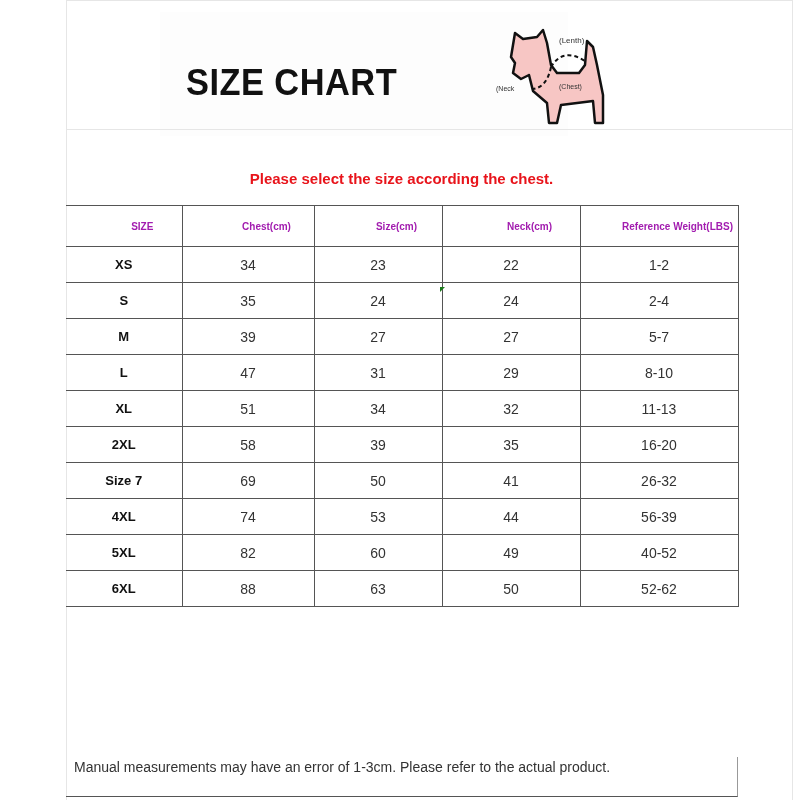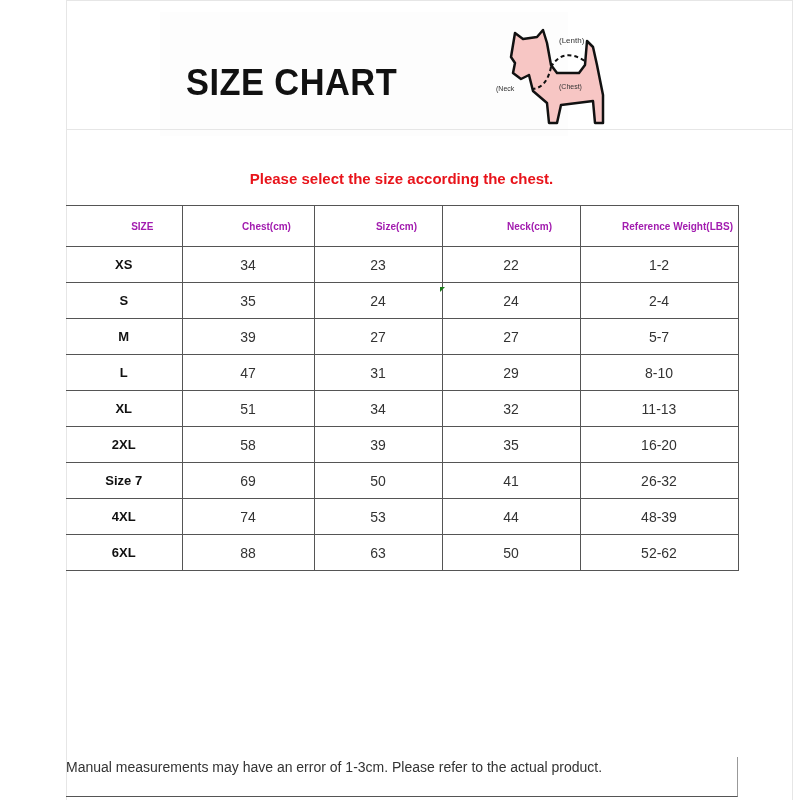--- a/index.html
+++ b/index.html
@@ -8,21 +8,21 @@
   .header-line { position:absolute; left:66px; top:129px; width:727px; height:1px; background:#e6e6e6; }
   .header-inner { position:absolute; left:160px; top:12px; width:408px; height:124px; background:#fdfdfd; }
   .title { position:absolute; left:186px; top:62px; font-size:37px; font-weight:bold; color:#111; letter-spacing:0.5px; transform:scaleX(0.93); transform-origin:left top; }
   .dog { position:absolute; left:493px; top:25px; width:140px; height:105px; }
   .notice { position:absolute; left:66px; top:158px; width:671px; text-align:center; color:#e8141b; font-size:15px; font-weight:bold;margin-top:12px; }
   table.size-table { position:absolute; left:66px; top:205px; width:672px; border-collapse:collapse; table-layout:fixed; }
   table.size-table td { border:1px solid #555; text-align:center; font-size:14px; color:#333; padding:0; }
   table.size-table tr.header td { height:40px; font-weight:bold; color:#a21caf; font-size:10px;padding-left:37px; }
   table.size-table td.size-cell { font-weight:bold; color:#111; font-size:13px; }
   table.size-table tr td:first-child { border-left:none; }
-  .note { position:absolute; left:66px; top:757px; width:672px; height:40px; border-bottom:1px solid #555; border-right:1px solid #999; box-sizing:border-box; font-size:14px; color:#333; padding:2px 0; }
+  .note { position:absolute; left:66px; top:757px; width:672px; height:40px; border-bottom:1px solid #555; border-right:1px solid #999; box-sizing:border-box; font-size:14px; color:#333; padding:2px 8px; }
   .green-mark { position:absolute; left:440px; top:287px; width:0; height:0; border-top:5px solid #1a7a1a; border-right:5px solid transparent; }
 </style>
 </head>
 <body>
 
 <div class="frame"></div>
 <div class="header-inner"></div>
 <div class="header-line"></div>
 
 <div class="title">SIZE CHART</div>
@@ -101,21 +101,28 @@
         <td>69</td>
         <td>50</td>
         <td>41</td>
         <td>26-32</td>
       </tr>
   <tr style="height:36px">
         <td class="size-cell">4XL</td>
         <td>74</td>
         <td>53</td>
         <td>44</td>
-        <td>48-39</td>
+        <td>56-39</td>
+      </tr>
+  <tr style="height:36px">
+        <td class="size-cell">5XL</td>
+        <td>82</td>
+        <td>60</td>
+        <td>49</td>
+        <td>40-52</td>
       </tr>
   <tr style="height:36px">
         <td class="size-cell">6XL</td>
         <td>88</td>
         <td>63</td>
         <td>50</td>
         <td>52-62</td>
       </tr>
 </tbody>
   </table>

